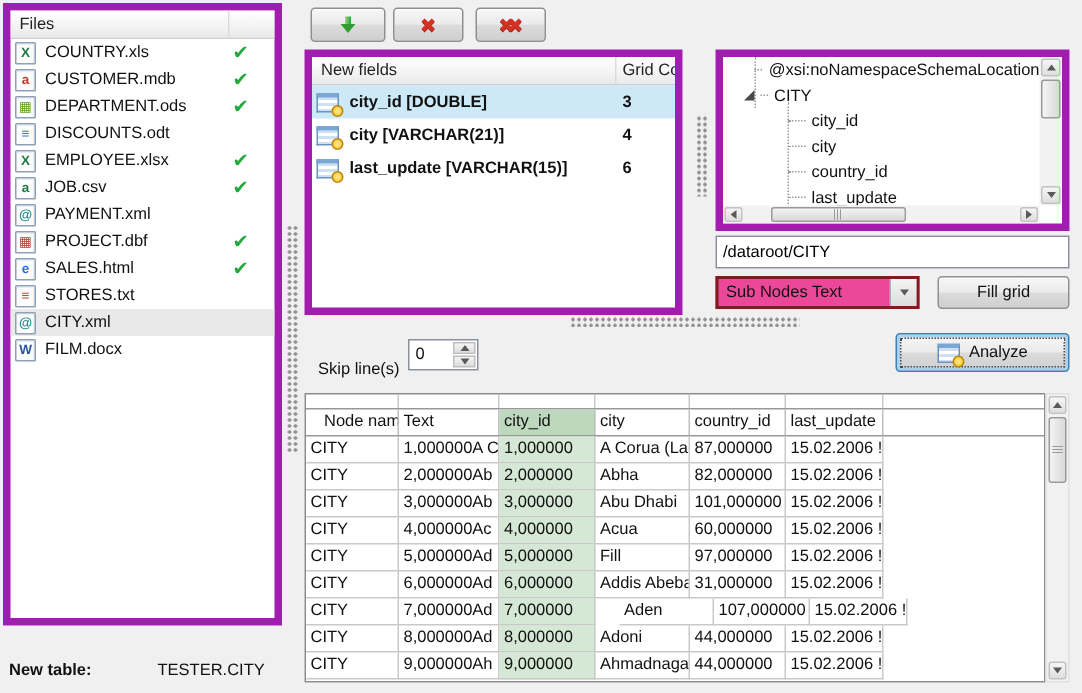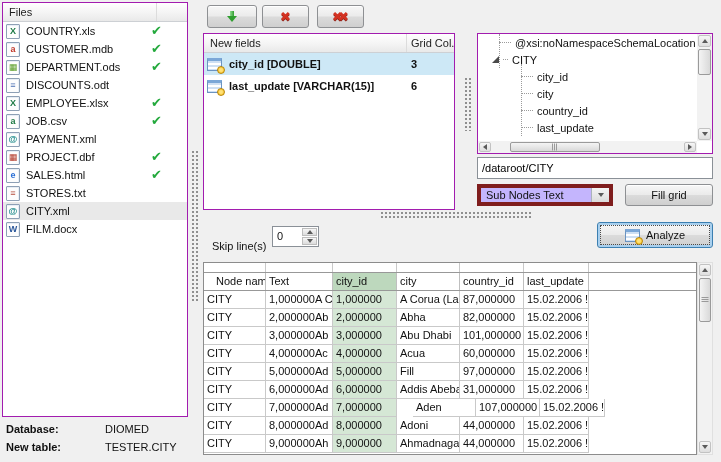--- a/index.html
+++ b/index.html
@@ -1,19 +1,19 @@
 <!DOCTYPE html>
 <html><head>
 <meta charset="utf-8">
 <style>
   * { margin:0; padding:0; box-sizing:border-box; }
   html,body { width:721px; height:462px; }
   body { background:#f0f0f0; font-family:"Liberation Sans","DejaVu Sans",sans-serif; font-size:11px; color:#111; overflow:hidden; }
   .app { position:relative; width:721px; height:462px; }
-  .panel { position:absolute; background:#fff; border:1px solid #a21caf; }
+  .panel { position:absolute; background:#fff; border:5px solid #a21caf; }
 
   
   .files-panel { left:2px; top:2px; width:186px; height:415px; overflow:hidden; }
   .list-header { position:relative; height:19px; line-height:18px; background:linear-gradient(#ffffff,#f4f4f4 55%,#e9e9e9); border-bottom:1px solid #cdd0d4; padding-left:6px; color:#222; }
   .lh-sub { position:absolute; right:0; top:0; width:31px; height:100%; border-left:1px solid #dcdcdc; }
   .frow { position:relative; height:18px; display:flex; align-items:center; padding-left:3px; cursor:default; }
   .frow.sel { background:#e9e9e9; }
   .ficon { width:14px; height:15px; background:#fdfdfd; border:1px solid #8ea0b5; border-radius:1px; font-size:9px; font-weight:bold; display:flex; align-items:center; justify-content:center; margin-right:6px; box-shadow:inset -1px 1px 0 #e8eef5; flex:0 0 14px; }
   .fcheck { position:absolute; left:148px; top:1px; color:#23a93c; font-size:13px; font-weight:bold; }
 
@@ -59,21 +59,21 @@
   .thumb-grip { position:absolute; left:50%; top:50%; transform:translate(-50%,-50%); width:7px; height:6px; background:repeating-linear-gradient(180deg,#9a9a9a 0 1px,transparent 1px 2px); }
   .thumb-gripH { position:absolute; left:50%; top:50%; transform:translate(-50%,-50%); width:6px; height:7px; background:repeating-linear-gradient(90deg,#9a9a9a 0 1px,transparent 1px 2px); }
   .tri { width:0; height:0; }
   .tri.up { border-left:3px solid transparent; border-right:3px solid transparent; border-bottom:4px solid #5a5a5a; }
   .tri.dn { border-left:3px solid transparent; border-right:3px solid transparent; border-top:4px solid #5a5a5a; }
   .tri.lf { border-top:3px solid transparent; border-bottom:3px solid transparent; border-right:4px solid #5a5a5a; }
   .tri.rt { border-top:3px solid transparent; border-bottom:3px solid transparent; border-left:4px solid #5a5a5a; }
 
   
   .xpath { position:absolute; left:477px; top:157px; width:236px; height:22px; border:1px solid #8a9097; background:#fff; font:11px "Liberation Sans",sans-serif; padding:0 4px; }
-  .combo { position:absolute; left:477px; top:184px; width:136px; height:22px; border:4px solid #7f1d1d; background:#c4b5fd; display:flex; align-items:center; }
+  .combo { position:absolute; left:477px; top:184px; width:136px; height:22px; border:2px solid #7f1d1d; background:#ec4899; display:flex; align-items:center; }
   .combo-text { flex:1; padding-left:5px; }
   .combo-btn { width:18px; height:100%; border-left:1px solid #aab2ba; background:linear-gradient(#f4f4f4,#dcdcdc); display:flex; align-items:center; justify-content:center; }
   .btn { position:absolute; height:22px; border:1px solid #8e9093; border-radius:3px; background:linear-gradient(#f7f7f7,#ebebeb 48%,#dbdbdb 52%,#cfcfcf); box-shadow:inset 0 1px 0 #fff; display:flex; align-items:center; justify-content:center; cursor:default; }
   .fillgrid { left:625px; top:184px; width:88px; }
   .analyze { left:597px; top:222px; width:116px; height:26px; border:1px solid #3c7fb1; box-shadow:inset 0 0 0 2px #a9d0ee; outline:1px dotted #4a4a4a; outline-offset:-4px; border-radius:3px; }
   .analyze .tblico { margin-right:6px; }
 
   
   .skip-label { position:absolute; left:212px; top:240px; }
   .spinner { position:absolute; left:272px; top:226px; width:47px; height:21px; border:1px solid #8a9097; background:#fff; }
@@ -155,23 +155,20 @@
           <span class="ficon" style="color: rgb(29, 138, 138);">@</span>
           <span class="flabel">CITY.xml</span>
         </div>
         <div class="frow">
           <span class="ficon" style="color: rgb(43, 87, 154);">W</span>
           <span class="flabel">FILM.docx</span>
         </div>
       </div>
   </div>
 
-  <div class="status-row" style="top:423px;">
-    <span class="slabel">Database:</span><span>DIOMED</span>
-  </div>
   <div class="status-row" style="top:441px;">
     <span class="slabel">New table:</span><span>TESTER.CITY</span>
   </div>
 
   <div class="grip grip-v1"></div>
   <div class="grip grip-v2"></div>
   <div class="grip grip-h"></div>
 
   <div class="tbtn" style="left:207px;width:50px;">
     <span class="arrow-dn">
@@ -191,20 +188,27 @@
       <span>New fields</span>
       <span class="lh-col">Grid Col...</span>
     </div>
     <div id="field-rows">
         <div class="nfrow sel">
           <span class="tblico">
             <span class="gear"></span>
           </span>
           <span>city_id  [DOUBLE]</span>
           <span class="nfnum">3</span>
+        </div>
+        <div class="nfrow">
+          <span class="tblico">
+            <span class="gear"></span>
+          </span>
+          <span>city  [VARCHAR(21)]</span>
+          <span class="nfnum">4</span>
         </div>
         <div class="nfrow">
           <span class="tblico">
             <span class="gear"></span>
           </span>
           <span>last_update  [VARCHAR(15)]</span>
           <span class="nfnum">6</span>
         </div>
       </div>
   </div>

